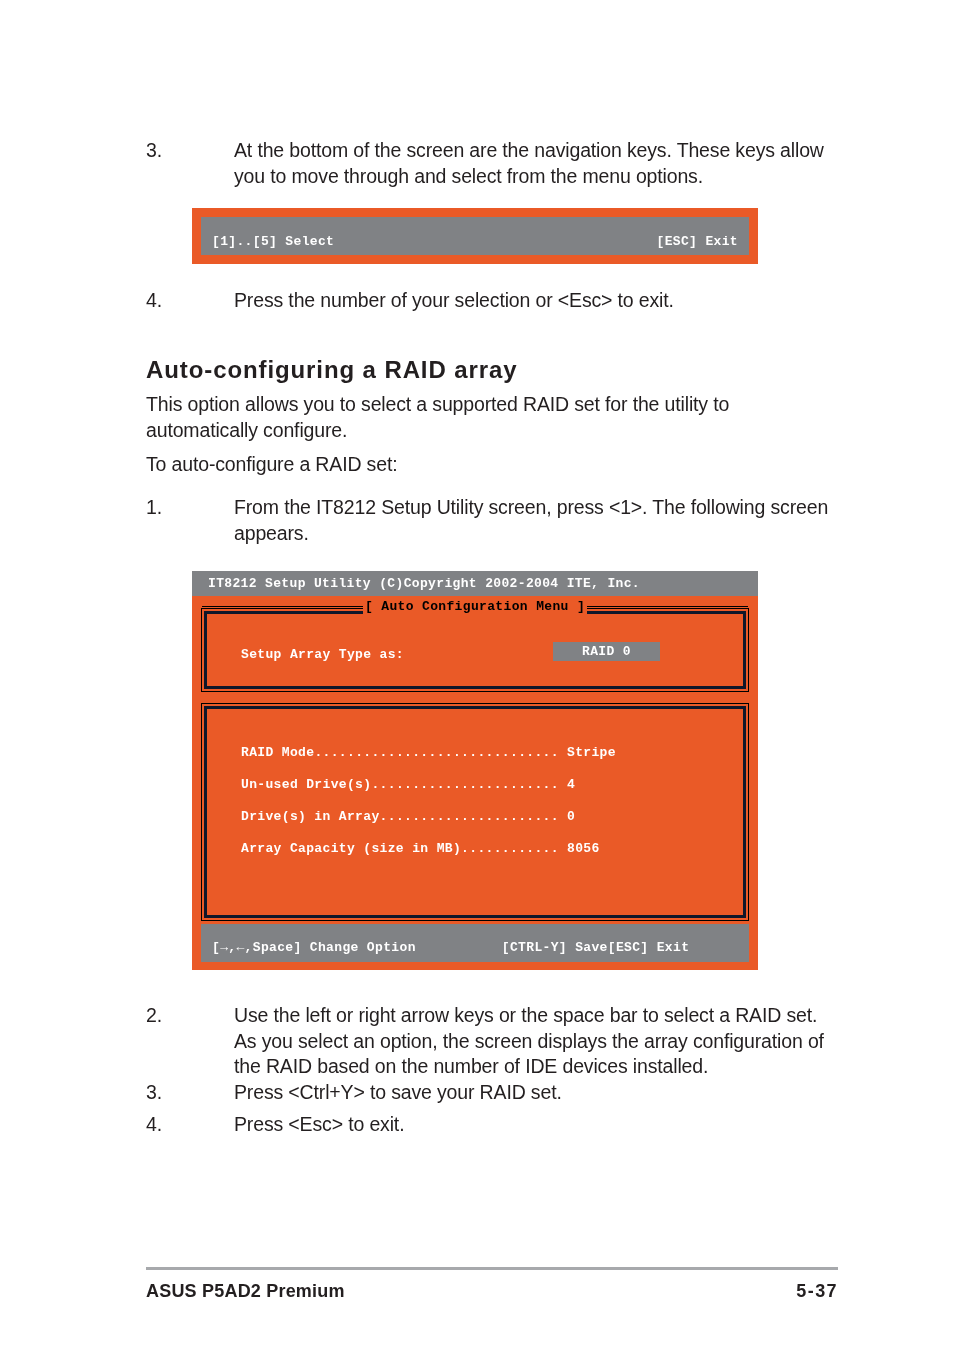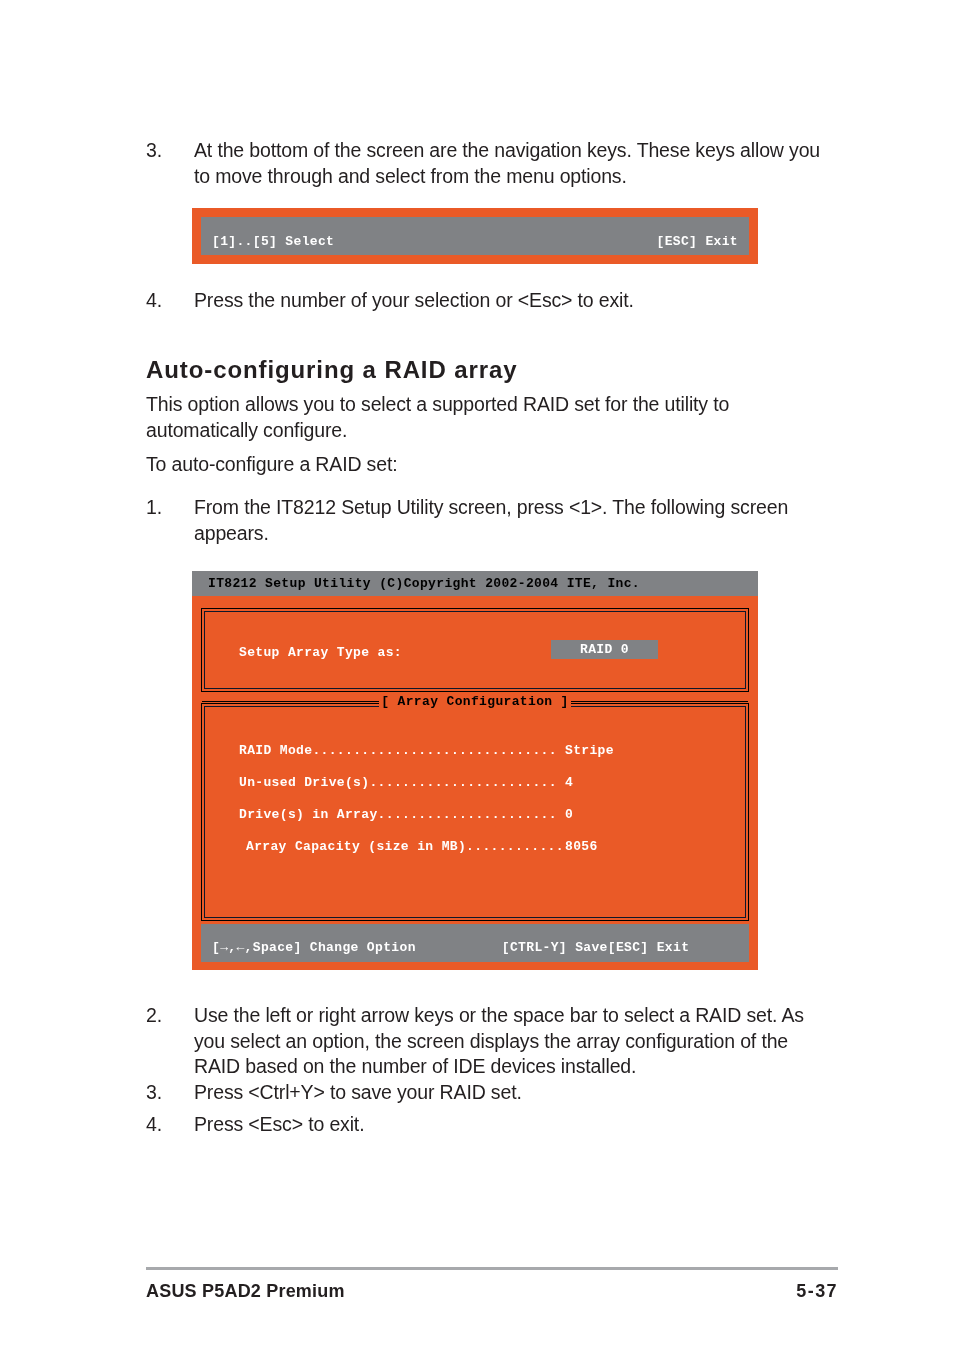--- a/index.html
+++ b/index.html
@@ -30,20 +30,21 @@
     font-size: 19.5px;
     line-height: 25.5px;
     letter-spacing: -0.15px;
   }
   .num-item .num {
     width: 48px;
     flex: 0 0 48px;
   }
   .num-item .body {
     flex: 1;
+    margin-left: 40px;
   }
 
   .para {
     position: absolute;
     font-size: 19.5px;
     line-height: 25.5px;
     letter-spacing: -0.15px;
   }
 
   h2.section-heading {
@@ -97,21 +98,21 @@
   #auto-config-screen {
     left: 192px;
     top: 571px;
     width: 566px;
     height: 399px;
     padding: 0;
   }
   #auto-config-screen .title-bar {
     height: 25px;
     background: #808285;
-    color: #000000;
+    color: #ffffff;
     display: flex;
     align-items: center;
     padding-left: 16px;
     white-space: pre;
   }
   #auto-config-screen .screen-body {
     padding: 0 9px;
   }
   #auto-config-screen .footer-bar {
     position: absolute;
@@ -129,21 +130,21 @@
 
   
   .panel {
     position: relative;
     box-sizing: border-box;
     margin: 0 0 0 0;
     border: 1px solid #000;
     padding: 2px;
   }
   .panel .inner {
-    border: 1px solid #0f172a;
+    border: 3px solid #0f172a;
     height: 100%;
     box-sizing: border-box;
     position: relative;
   }
   .panel .panel-title {
     position: absolute;
     top: -9px;
     left: 0;
     right: 0;
     display: flex;
@@ -269,20 +270,25 @@
 
       <div class="panel" id="panel-auto">
         <div class="inner">
           <div class="field-row" style="left:34px; top:33px;">
             <span>Setup Array Type as:</span>
           </div>
           <div class="field-row" style="left:346px; top:28px;">
             <span class="value-highlight">RAID 0</span>
           </div>
         </div>
+        <div class="panel-title">
+          <span class="rule left"></span>
+          <span class="cap">[ Auto Configuration Menu ]</span>
+          <span class="rule right"></span>
+        </div>
       </div>
 
       <div class="panel" id="panel-array">
         <div class="inner">
 
           <div class="cfg-line" style="left:34px; top:36px;">
             <span class="label">RAID Mode</span>
             <span class="label">..............................</span>
           </div>
           <div class="cfg-line" style="left:360px; top:36px;">
@@ -298,33 +304,28 @@
           </div>
 
           <div class="cfg-line" style="left:34px; top:100px;">
             <span class="label">Drive(s) in Array</span>
             <span class="label">......................</span>
           </div>
           <div class="cfg-line" style="left:360px; top:100px;">
             <span class="value">0</span>
           </div>
 
-          <div class="cfg-line" style="left:41px; top:132px;align-items:center;">
+          <div class="cfg-line" style="left:34px; top:132px;align-items:center;">
             <span class="label">Array Capacity (size in MB)</span>
             <span class="label">............</span>
           </div>
           <div class="cfg-line" style="left:360px; top:132px;">
             <span class="value">8056</span>
           </div>
 
-        </div>
-        <div class="panel-title">
-          <span class="rule left"></span>
-          <span class="cap">[ Array Configuration ]</span>
-          <span class="rule right"></span>
         </div>
       </div>
 
     </div>
 
     <div class="footer-bar">
       <span class="left">[→,←,Space] Change Option</span>
       <span class="center" style="margin-left:86px;">[CTRL-Y] Save</span>
       <span class="right">[ESC] Exit</span>
     </div>

